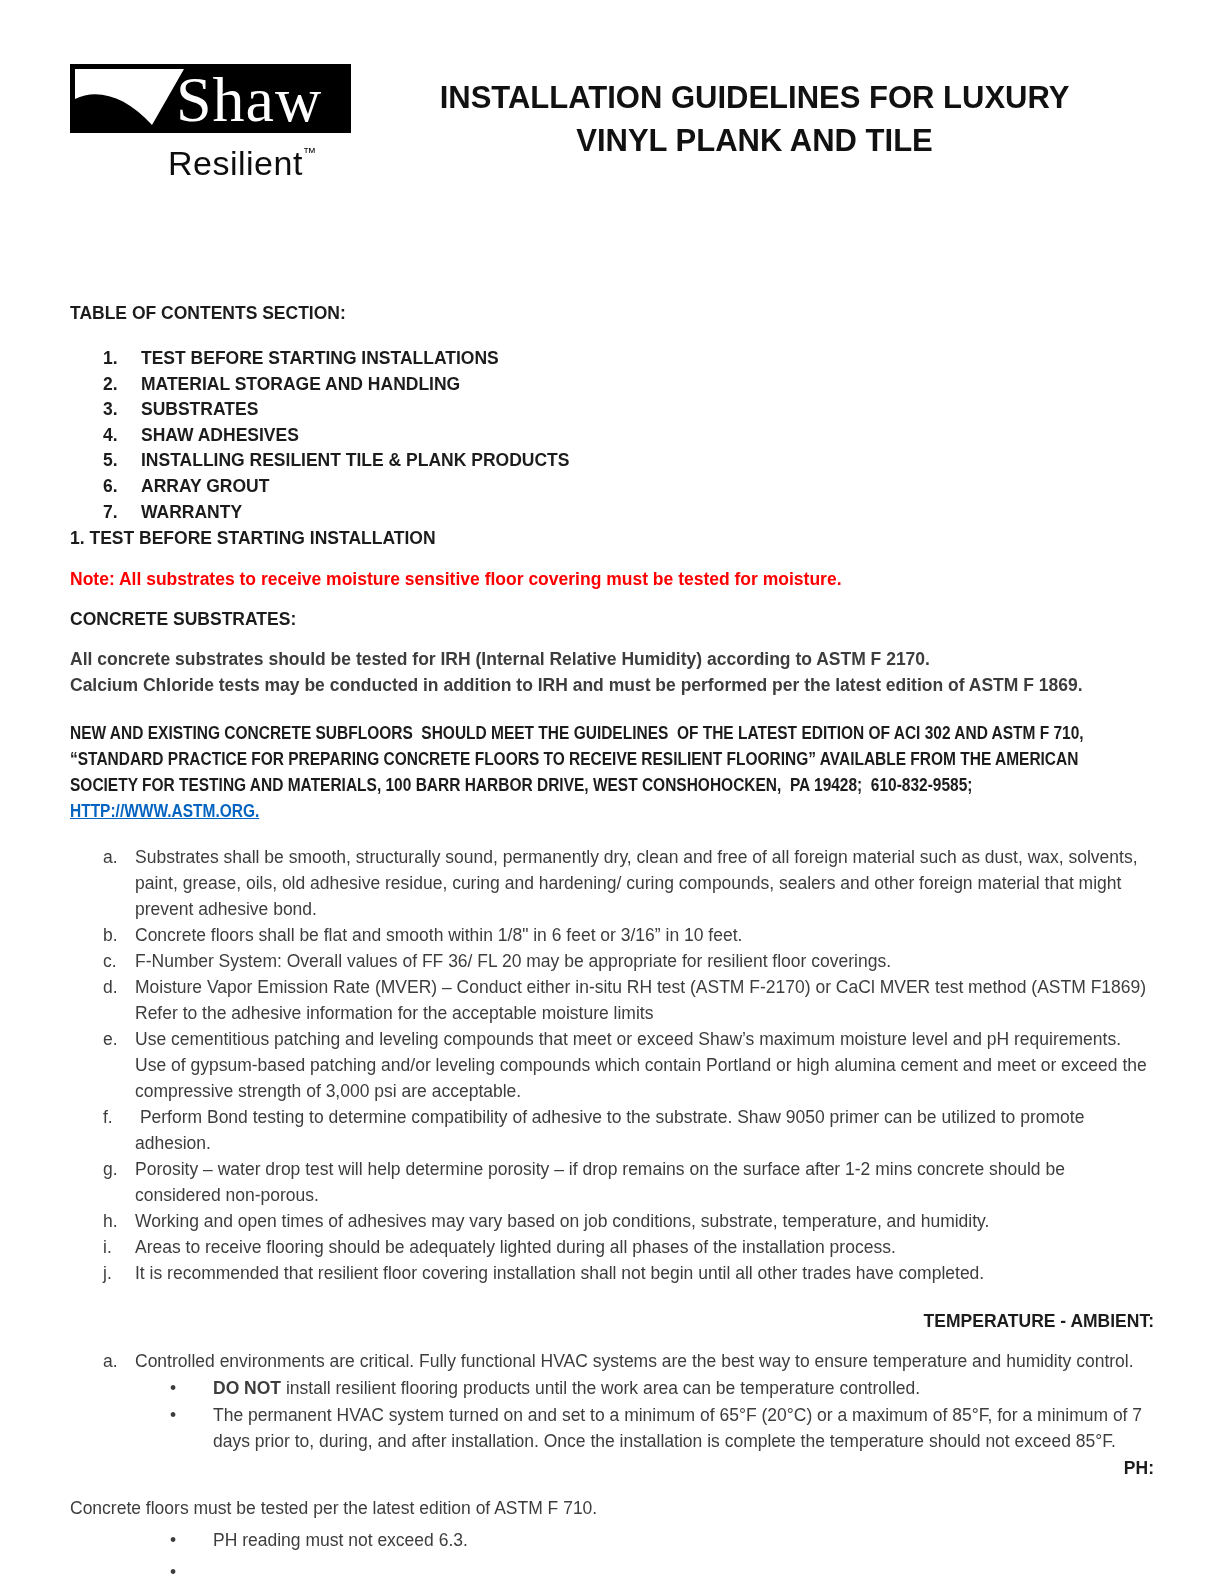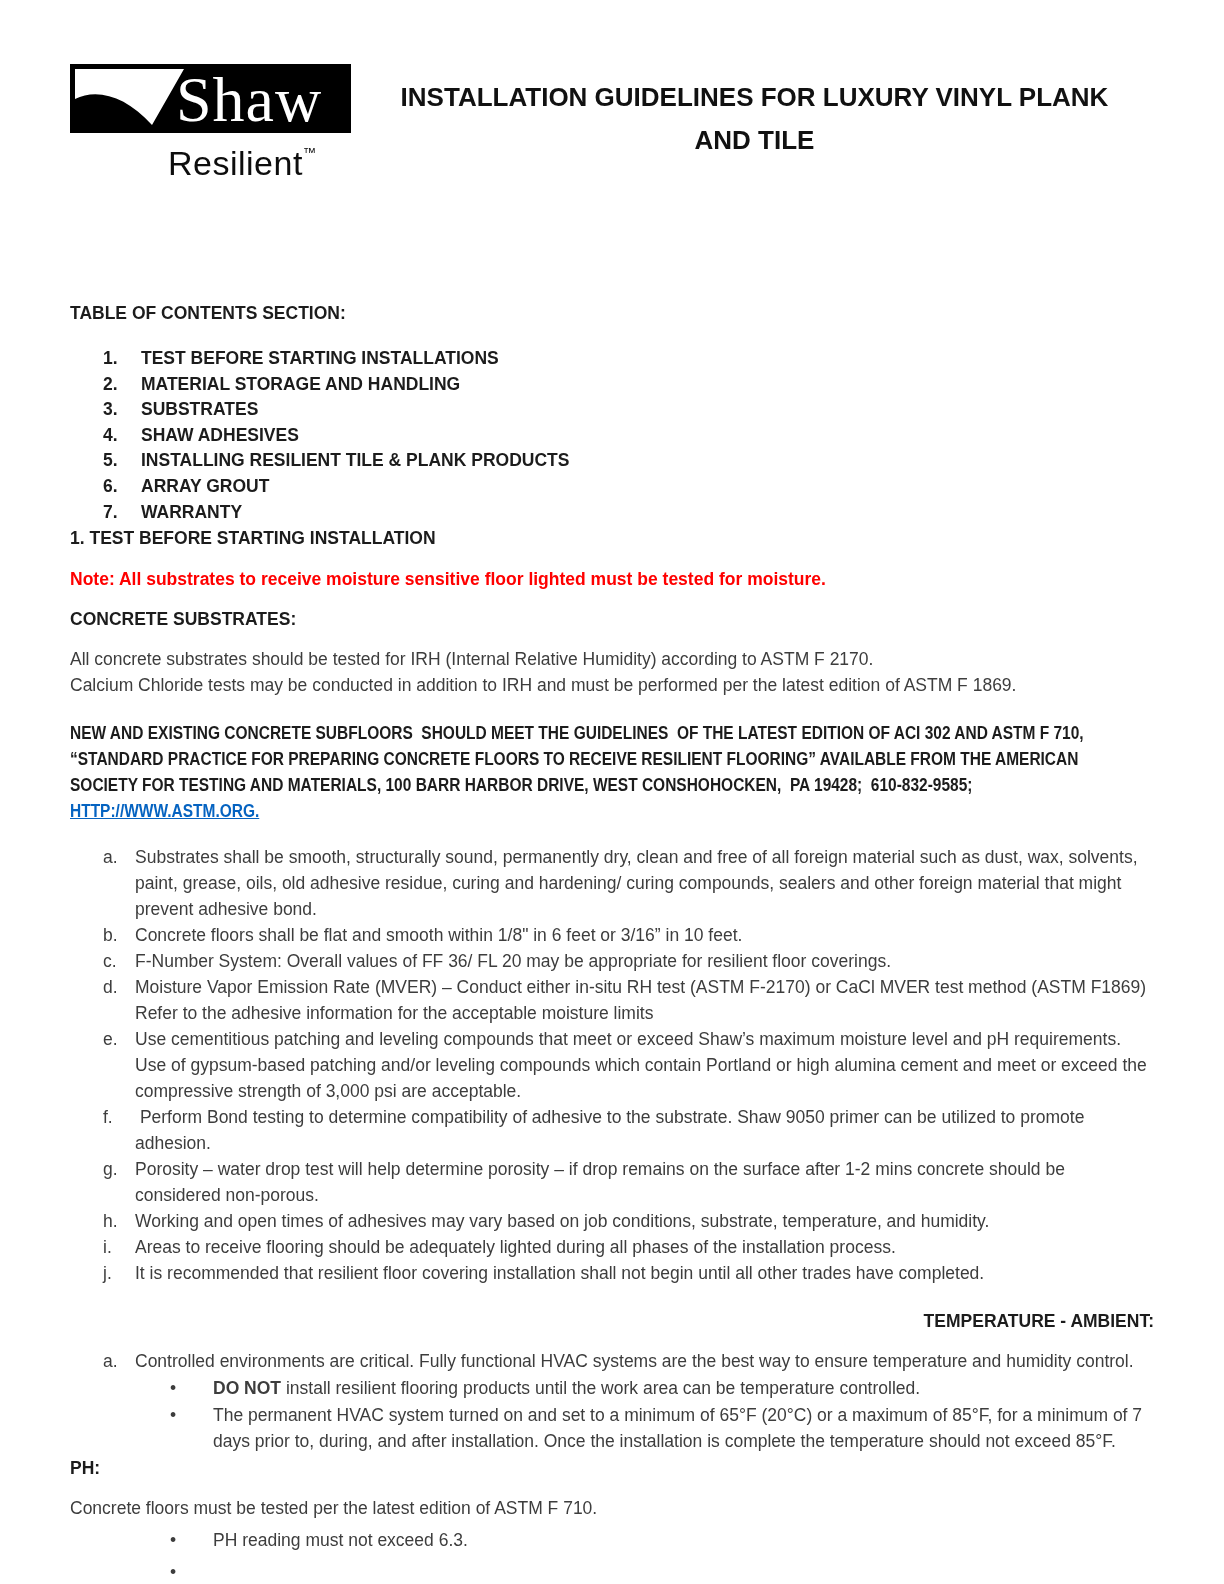--- a/index.html
+++ b/index.html
@@ -15,34 +15,34 @@
   .header { display:flex; align-items:flex-start; }
   .logo-block { width:285px; flex:0 0 auto; }
   .logo-svg { display:block; }
   .logo-sub { padding-left:98px; font-size:34px; line-height:40px; color:#0d0d0d; letter-spacing:0.5px; }
   .logo-sub sup { font-size:13px; vertical-align:18px; letter-spacing:0; }
   .doc-title {
     flex:1; padding-top:12px; text-align:center;
   }
   .doc-title .t {
     display:inline-block; max-width:720px;
-    font-weight:bold; font-size:26px; line-height:43px; color:#111;
+    font-weight:bold; font-size:31px; line-height:43px; color:#111;
   }
 
   
   .toc-heading { margin-top:117px; font-weight:bold; color:#1c1c1c; }
   .toc-list { margin-top:20px; }
   .toc-item { display:flex; padding-left:33px; line-height:25.6px; font-weight:bold; color:#1c1c1c; }
   .toc-num { width:38px; flex:0 0 auto; }
 
   
   .sec-heading { font-weight:bold; color:#1c1c1c; }
   .note { margin-top:15px; font-weight:bold; color:#ff0000; }
   .sub-heading { margin-top:14px; font-weight:bold; color:#1c1c1c; }
-  .para { margin-top:14px; }
+  .para { margin-top:14px;font-weight:bold; }
   .para-bold-caps {
     margin-top:22px; font-weight:bold; color:#1c1c1c; white-space:pre-wrap;
     width:1215px; transform:scaleX(0.885); transform-origin:left top;
   }
   .link { color:#0563c1; text-decoration:underline; font-weight:bold; }
 
   
   .ltr-list { margin-top:20px; }
   .ltr-item { display:flex; }
   .ltr-marker { width:32px; flex:0 0 auto; padding-left:0; }
@@ -51,21 +51,21 @@
 
   
   .bullet-row { display:flex; padding-left:100px; margin-top:1px; }
   .bullet-glyph { width:43px; flex:0 0 auto; }
   .bullet-text { flex:1; }
   .temp-a { display:flex; padding-left:33px; margin-top:14px; }
   .ph-intro { margin-top:14px; }
   .ph-bullets { margin-top:6px; }
   .ph-bullets .bullet-row { margin-top:6px; }
   .temp-heading { margin-top:22px; font-weight:bold; color:#1c1c1c;text-align:right; }
-  .ph-heading { font-weight:bold; color:#1c1c1c; margin-top:1px; }
+  .ph-heading { font-weight:bold; color:#1c1c1c; margin-top:1px;text-align:right; }
 </style>
 </head>
 <body>
 
 <div class="header">
   <div class="logo-block">
     <svg class="logo-svg" width="281" height="69" viewBox="0 0 281 69">
       <rect x="0" y="0" width="281" height="69" fill="#000000"></rect>
       <path d="M5,5 L114,5 L82,61 C 56,32 27,24 5,35 Z" fill="#ffffff"></path>
       <text x="106" y="57" font-family="Liberation Serif, serif" font-size="64" fill="#ffffff" letter-spacing="1">Shaw</text>
@@ -112,21 +112,21 @@
     </div>
 
     <div class="toc-item">
       <span class="toc-num">7.</span>
       <span class="toc-label">WARRANTY</span>
     </div>
   </div>
 
 <div class="sec-heading">1. TEST BEFORE STARTING INSTALLATION</div>
 
-<div class="note">Note: All substrates to receive moisture sensitive floor lighted must be tested for moisture.</div>
+<div class="note">Note: All substrates to receive moisture sensitive floor covering must be tested for moisture.</div>
 
 <div class="sub-heading">CONCRETE SUBSTRATES:</div>
 
 <div class="para">
 
     <div>All concrete substrates should be tested for IRH (Internal Relative Humidity) according to ASTM F 2170.</div>
 
     <div>Calcium Chloride tests may be conducted in addition to IRH and must be performed per the latest edition of ASTM F 1869.</div>
   </div>
 

